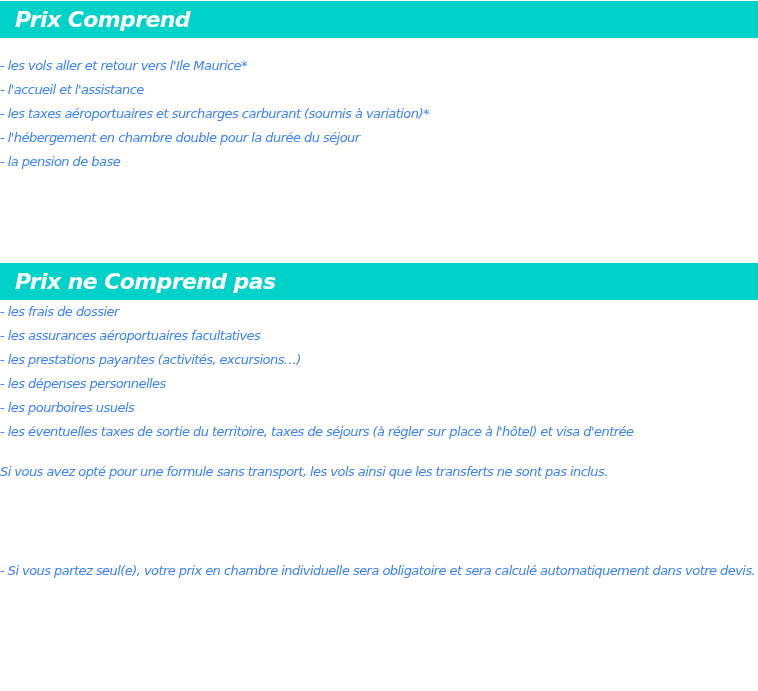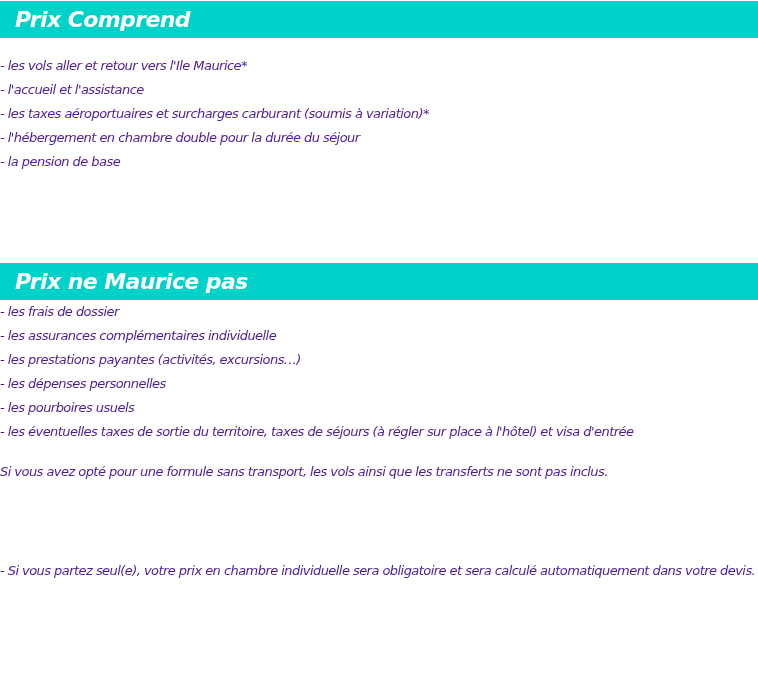--- a/index.html
+++ b/index.html
@@ -15,21 +15,21 @@
     margin: 0;
     color: #ffffff;
     font-family: "DejaVu Sans", sans-serif;
     font-style: italic;
     font-weight: bold;
     font-size: 22px;
     line-height: 37px;
     letter-spacing: -0.6px;
   }
   .content {
-    color: #4c1d95;
+    color: #3b82f6;
     font-family: "DejaVu Sans", sans-serif;
     font-style: italic;
     font-size: 13px;
     letter-spacing: -0.55px;
   }
   .line { height: 24px; line-height: 24px; white-space: nowrap; }
   .note { margin-top: 16px; height: 24px; line-height: 24px; white-space: nowrap; }
   .wrap-line { line-height: 24px; white-space: normal; width: 756px; }
 </style>
 </head>
@@ -43,25 +43,25 @@
     <div class="line">- les vols aller et retour vers l'Ile Maurice*</div>
     <div class="line">- l'accueil et l'assistance</div>
     <div class="line">- les taxes aéroportuaires et surcharges carburant (soumis à variation)*</div>
     <div class="line">- l'hébergement en chambre double pour la durée du séjour</div>
     <div class="line">- la pension de base</div>
   </div>
 </div>
 
 <div class="section" style="top:263px;">
   <div class="bar">
-    <h2>Prix ne Maurice pas</h2>
+    <h2>Prix ne Comprend pas</h2>
   </div>
   <div class="content" style="">
     <div class="line">- les frais de dossier</div>
-    <div class="line">- les assurances complémentaires individuelle</div>
+    <div class="line">- les assurances aéroportuaires facultatives</div>
     <div class="line">- les prestations payantes (activités, excursions…)</div>
     <div class="line">- les dépenses personnelles</div>
     <div class="line">- les pourboires usuels</div>
     <div class="line">- les éventuelles taxes de sortie du territoire, taxes de séjours (à régler sur place à l'hôtel) et visa d'entrée</div>
     <div class="note">Si vous avez opté pour une formule sans transport, les vols ainsi que les transferts ne sont pas inclus.</div>
   </div>
 </div>
 
 <div class="section" style="top:550px;">
   <div class="content" style="padding-top:9px;">

